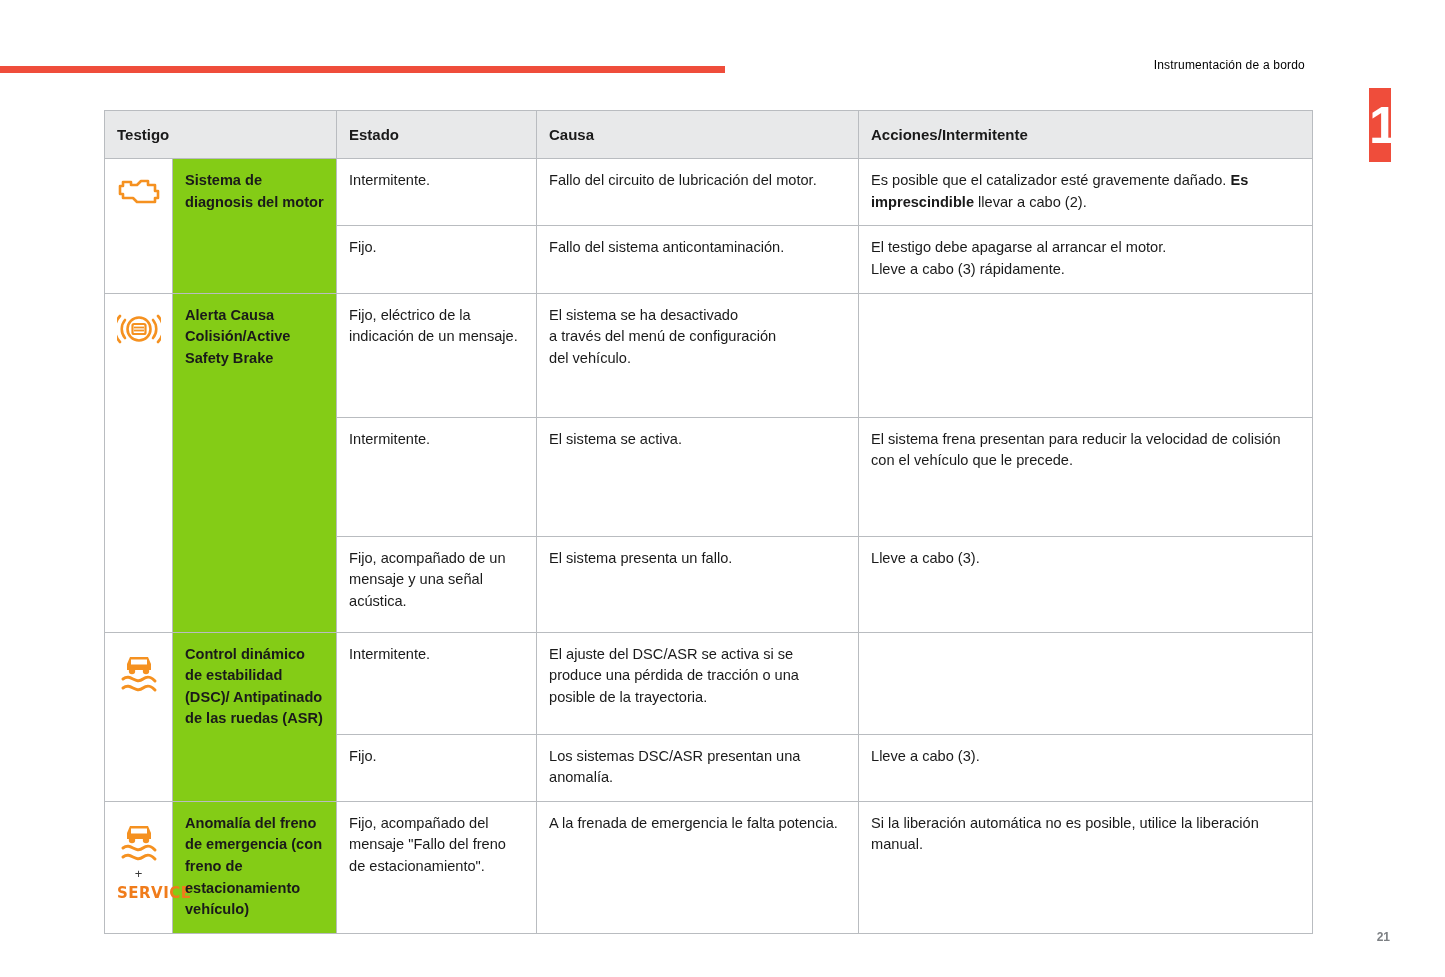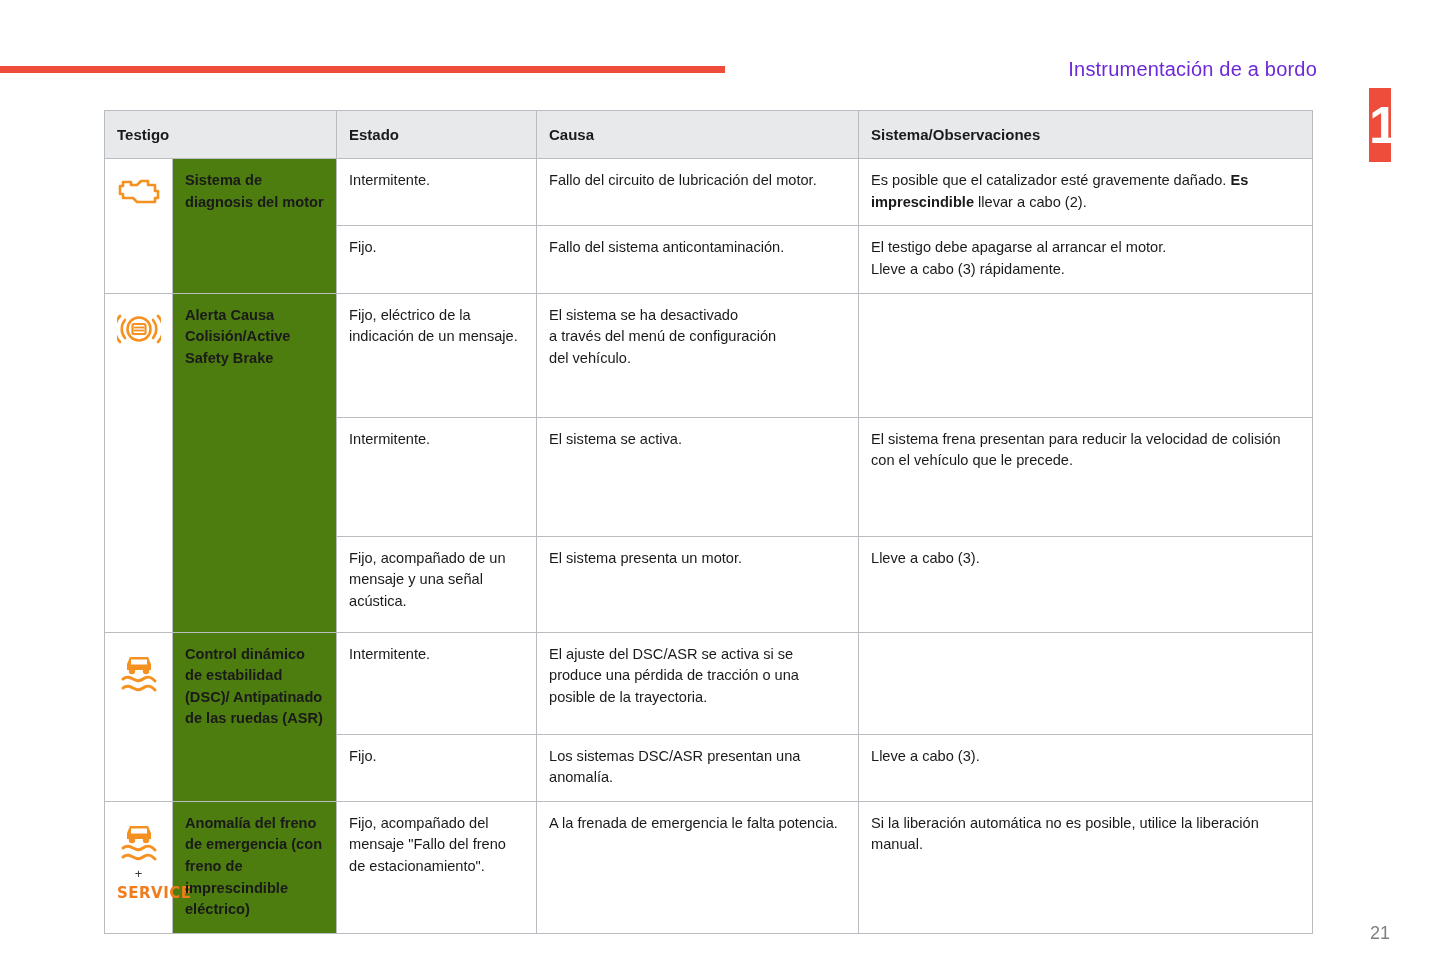--- a/index.html
+++ b/index.html
@@ -20,24 +20,24 @@
   .header-rule {
     position: absolute;
     left: 0;
     top: 66px;
     width: 725px;
     height: 7px;
     background: #ef4d3b;
   }
   .header-title {
     position: absolute;
-    right: 128px;
+    right: 140px;
     top: 58px;
-    font-size: 20px;
-    color: #6d28d9;
+    font-size: 12px;
+    color: #000000;
     letter-spacing: .2px;
     white-space: nowrap;
   }
   .chapter-tab {
     position: absolute;
     right: 54px;
     top: 88px;
     width: 22px;
     height: 74px;
     background: #ef4d3b;
@@ -47,22 +47,22 @@
     line-height: 74px;
     text-align: center;
     overflow: hidden;
   }
 
   
   .page-number {
     position: absolute;
     right: 55px;
     bottom: 33px;
-    font-size: 18px;
-    font-weight: normal;
+    font-size: 12px;
+    font-weight: bold;
     color: #7d8084;
     margin-top: 44px;
   }
 
   
   .table-wrap {
     position: absolute;
     left: 104px;
     top: 110px;
     width: 1208px;
@@ -92,21 +92,21 @@
   .col-cause { width: 322px; }
   .col-act   { width: 454px; }
 
   td.icon-cell {
     text-align: center;
     vertical-align: top;
     padding: 14px 4px 10px 4px;
   }
   td.name-cell {
     font-weight: bold;
-    background: #4d7c0f;
+    background: #84cc16;
   }
   .strong { font-weight: bold; }
 
   
   .ico {
     display: block;
     margin: 4px auto 0 auto;
   }
   .svc-text {
     display: block;
@@ -142,21 +142,21 @@
         <col class="col-name">
         <col class="col-state">
         <col class="col-cause">
         <col class="col-act">
   </colgroup>
   <thead>
     <tr>
       <th colspan="2">Testigo</th>
       <th>Estado</th>
       <th>Causa</th>
-      <th>Sistema/Observaciones</th>
+      <th>Acciones/Intermitente</th>
     </tr>
   </thead>
   <tbody>
 
     <tr>
       <td class="icon-cell" rowspan="2">
         <svg class="ico" width="44" height="34" viewBox="0 0 44 34">
           <path d="M6 12 L6 8 L14 8 L14 11 L20 11 L24 7 L31 7 L31 11 L38 11 L38 17 L41 17 L41 24 L38 24 L38 28 L20 28 L16 24 L6 24 L6 20 L3 20 L3 12 Z" fill="none" stroke="#f59120" stroke-width="2.6" stroke-linejoin="round"></path>
         </svg>
       </td>
@@ -192,21 +192,21 @@
 del vehículo.</td>
       <td></td>
     </tr>
     <tr>
       <td style="height:95px">Intermitente.</td>
       <td>El sistema se activa.</td>
       <td>El sistema frena presentan para reducir la velocidad de colisión con el vehículo que le precede.</td>
     </tr>
     <tr>
       <td style="height:72px">Fijo, acompañado de un mensaje y una señal acústica.</td>
-      <td>El sistema presenta un motor.</td>
+      <td>El sistema presenta un fallo.</td>
       <td>Lleve a cabo (3).</td>
     </tr>
 
     <tr>
       <td class="icon-cell" rowspan="2">
         <svg class="ico" width="44" height="46" viewBox="0 0 44 46">
           <path d="M10 16 L13 9 L31 9 L34 16 L34 22 L10 22 Z" fill="#f59120"></path>
           <rect x="14" y="11.5" width="16" height="5" fill="#ffffff"></rect>
           <circle cx="15" cy="23" r="3.2" fill="#f59120"></circle>
           <circle cx="29" cy="23" r="3.2" fill="#f59120"></circle>
@@ -231,21 +231,21 @@
           <path d="M10 16 L13 9 L31 9 L34 16 L34 22 L10 22 Z" fill="#f59120"></path>
           <rect x="14" y="11.5" width="16" height="5" fill="#ffffff"></rect>
           <circle cx="15" cy="23" r="3.2" fill="#f59120"></circle>
           <circle cx="29" cy="23" r="3.2" fill="#f59120"></circle>
           <path d="M6 31 C 14 25, 18 37, 26 31 C 32 26.5, 36 31, 38 33" fill="none" stroke="#f59120" stroke-width="3" stroke-linecap="round"></path>
           <path d="M6 40 C 14 34, 18 46, 26 40 C 32 35.5, 36 40, 38 42" fill="none" stroke="#f59120" stroke-width="3" stroke-linecap="round"></path>
         </svg>
         <span class="plus-text">+</span>
         <span class="svc-text">SERVICE</span>
       </td>
-      <td class="name-cell">Anomalía del freno de emergencia (con freno de imprescindible eléctrico)</td>
+      <td class="name-cell">Anomalía del freno de emergencia (con freno de estacionamiento vehículo)</td>
       <td>Fijo, acompañado del mensaje "Fallo del freno de estacionamiento".</td>
       <td>A la frenada de emergencia le falta potencia.</td>
       <td>Si la liberación automática no es posible, utilice la liberación manual.</td>
     </tr>
 
   </tbody>
 </table>
 </div>
 
 <div class="page-number">21</div>

